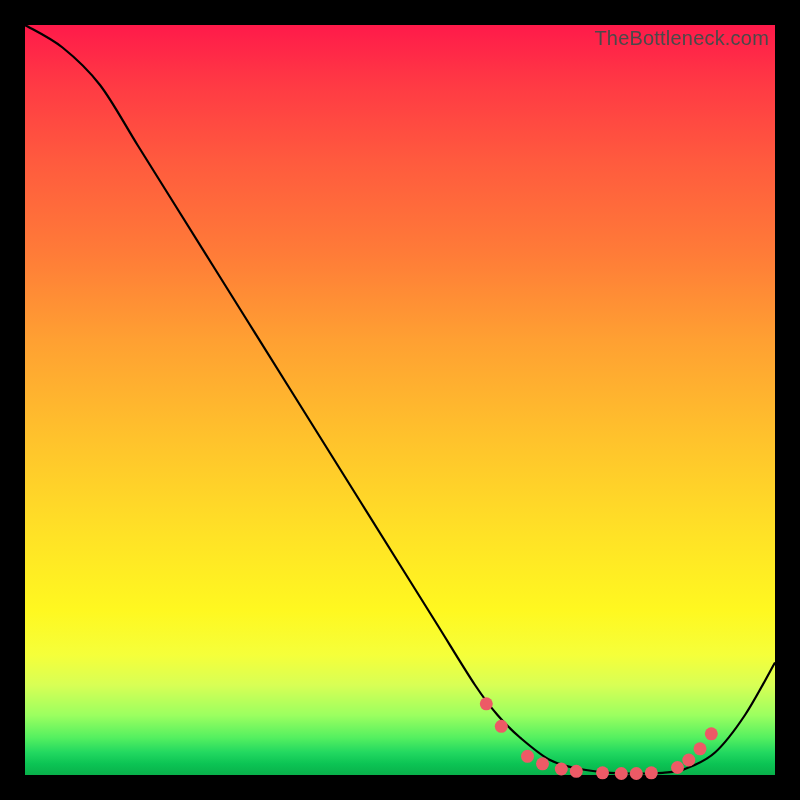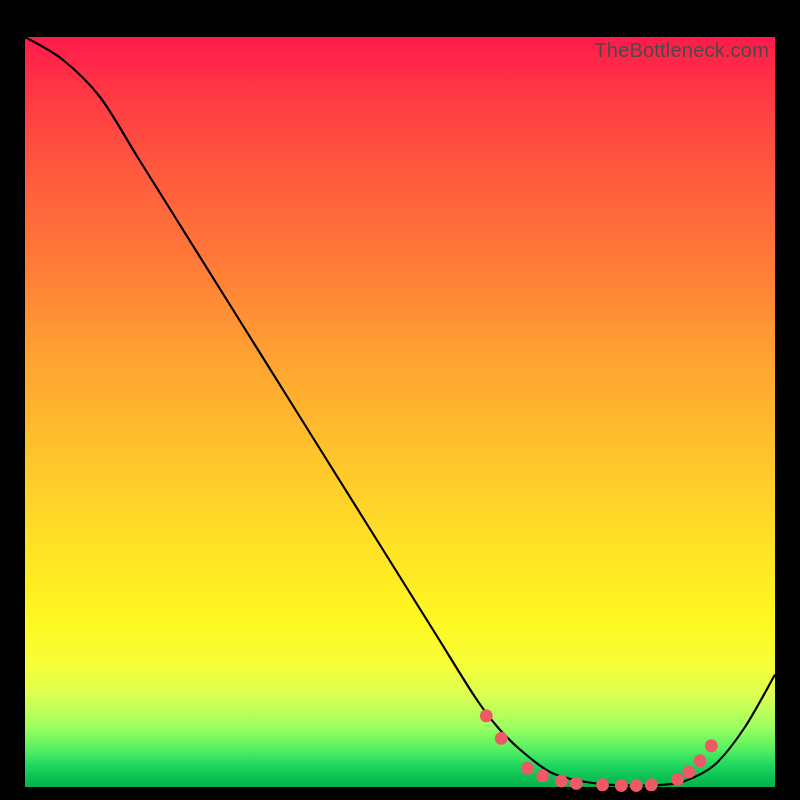--- a/index.html
+++ b/index.html
@@ -11,21 +11,20 @@
     overflow: hidden;
     font-family: Arial, Helvetica, sans-serif;
   }
   .frame {
     position: absolute;
     left: 25px;
     top: 25px;
     width: 750px;
     height: 750px;
     background: #000;
-    margin-top: 12px;
   }
   .plot-area {
     position: absolute;
     left: 0;
     top: 0;
     width: 750px;
     height: 750px;
     
     background: linear-gradient(
       to bottom,

